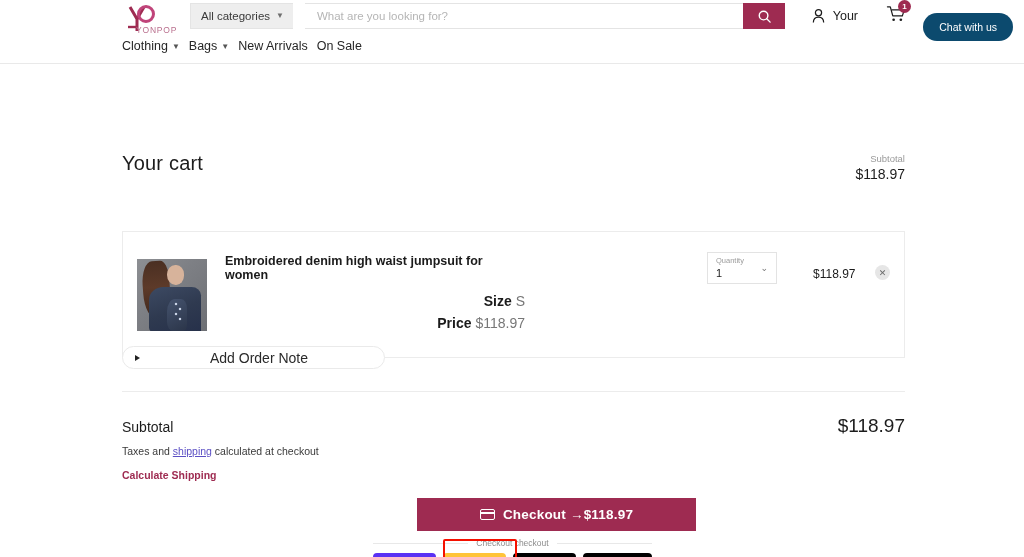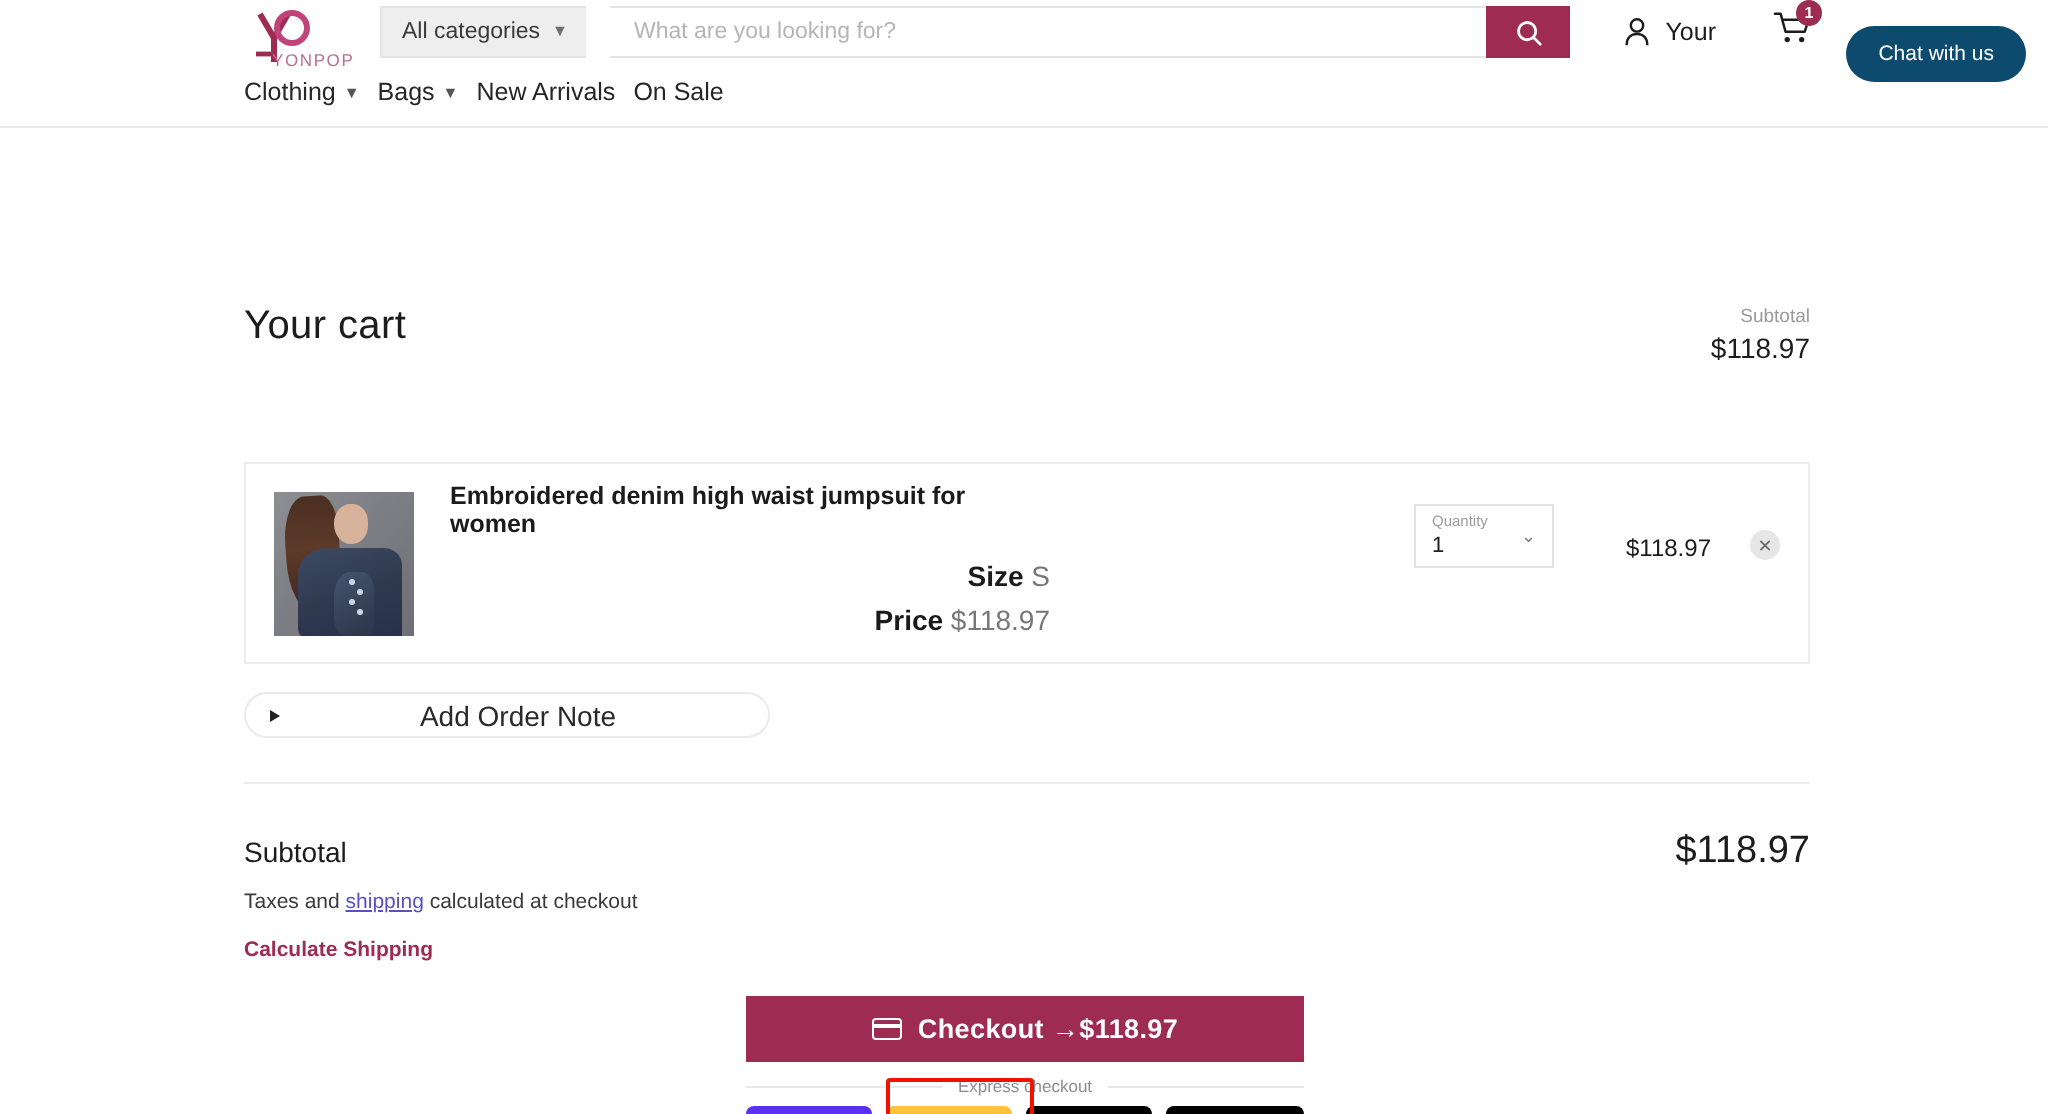--- a/index.html
+++ b/index.html
@@ -104,21 +104,21 @@
     display: flex; justify-content: space-between; align-items: flex-start;
   }
   .cart-title { font-size: 20px; font-weight: 400; color: #1c1c1c; letter-spacing: .2px; }
   .cart-head-right { text-align: right; }
   .cart-head-right .lbl { font-size: 9.5px; color: #9a9a9a; line-height: 1.4; }
   .cart-head-right .amt { font-size: 14px; color: #1c1c1c; line-height: 1.3; }
 
   
   .item-card {
     position: absolute; left: 122px; top: 167px;
-    width: 783px; height: 101px;
+    width: 783px; height: 127px;
     border: 1px solid #ececec;
     background: #fff;
     display: flex; align-items: center;
   }
   .item-thumb {
     width: 70px; height: 72px; margin-left: 14px;
     background: linear-gradient(135deg,#8d8f93 0%,#7e8085 40%,#6d6f74 100%);
     position: relative; overflow: hidden; flex: none;
   }
   .item-thumb .hair {
@@ -230,20 +230,21 @@
     position: absolute; left: 373px; top: 434px;
     width: 279px;
   }
   .checkout-btn {
     width: 279px; height: 33px;
     background: #9E2B51; border: none; color: #fff;
     display: flex; align-items: center; justify-content: center; gap: 8px;
     font-size: 13.5px; font-weight: bold; cursor: pointer;
     font-family: "Liberation Sans", sans-serif;
     letter-spacing: .2px;
+    margin-left: 44px;
   }
   .card-ico {
     width: 15px; height: 11px; border: 1.6px solid #fff; border-radius: 2px;
     position: relative; flex: none;
   }
   .card-ico::after {
     content: ""; position: absolute; left: 0; right: 0; top: 2px;
     height: 1.6px; background: #fff;
   }
   .express-row {
@@ -418,21 +419,21 @@
     <a class="calc-ship">Calculate Shipping</a>
 
     <div class="checkout-block">
       <button class="checkout-btn">
         <span class="card-ico"></span>
         <span>Checkout →$118.97</span>
       </button>
 
       <div class="express-row">
         <span class="ln"></span>
-        <span class="txt">Express checkout</span>
+        <span class="txt">Checkout checkout</span>
         <span class="ln"></span>
       </div>
 
       <div class="pay-row">
         <button class="pay-btn pay-shoppay">
           
           
         </button>
 
         <button class="pay-btn pay-paypal">

